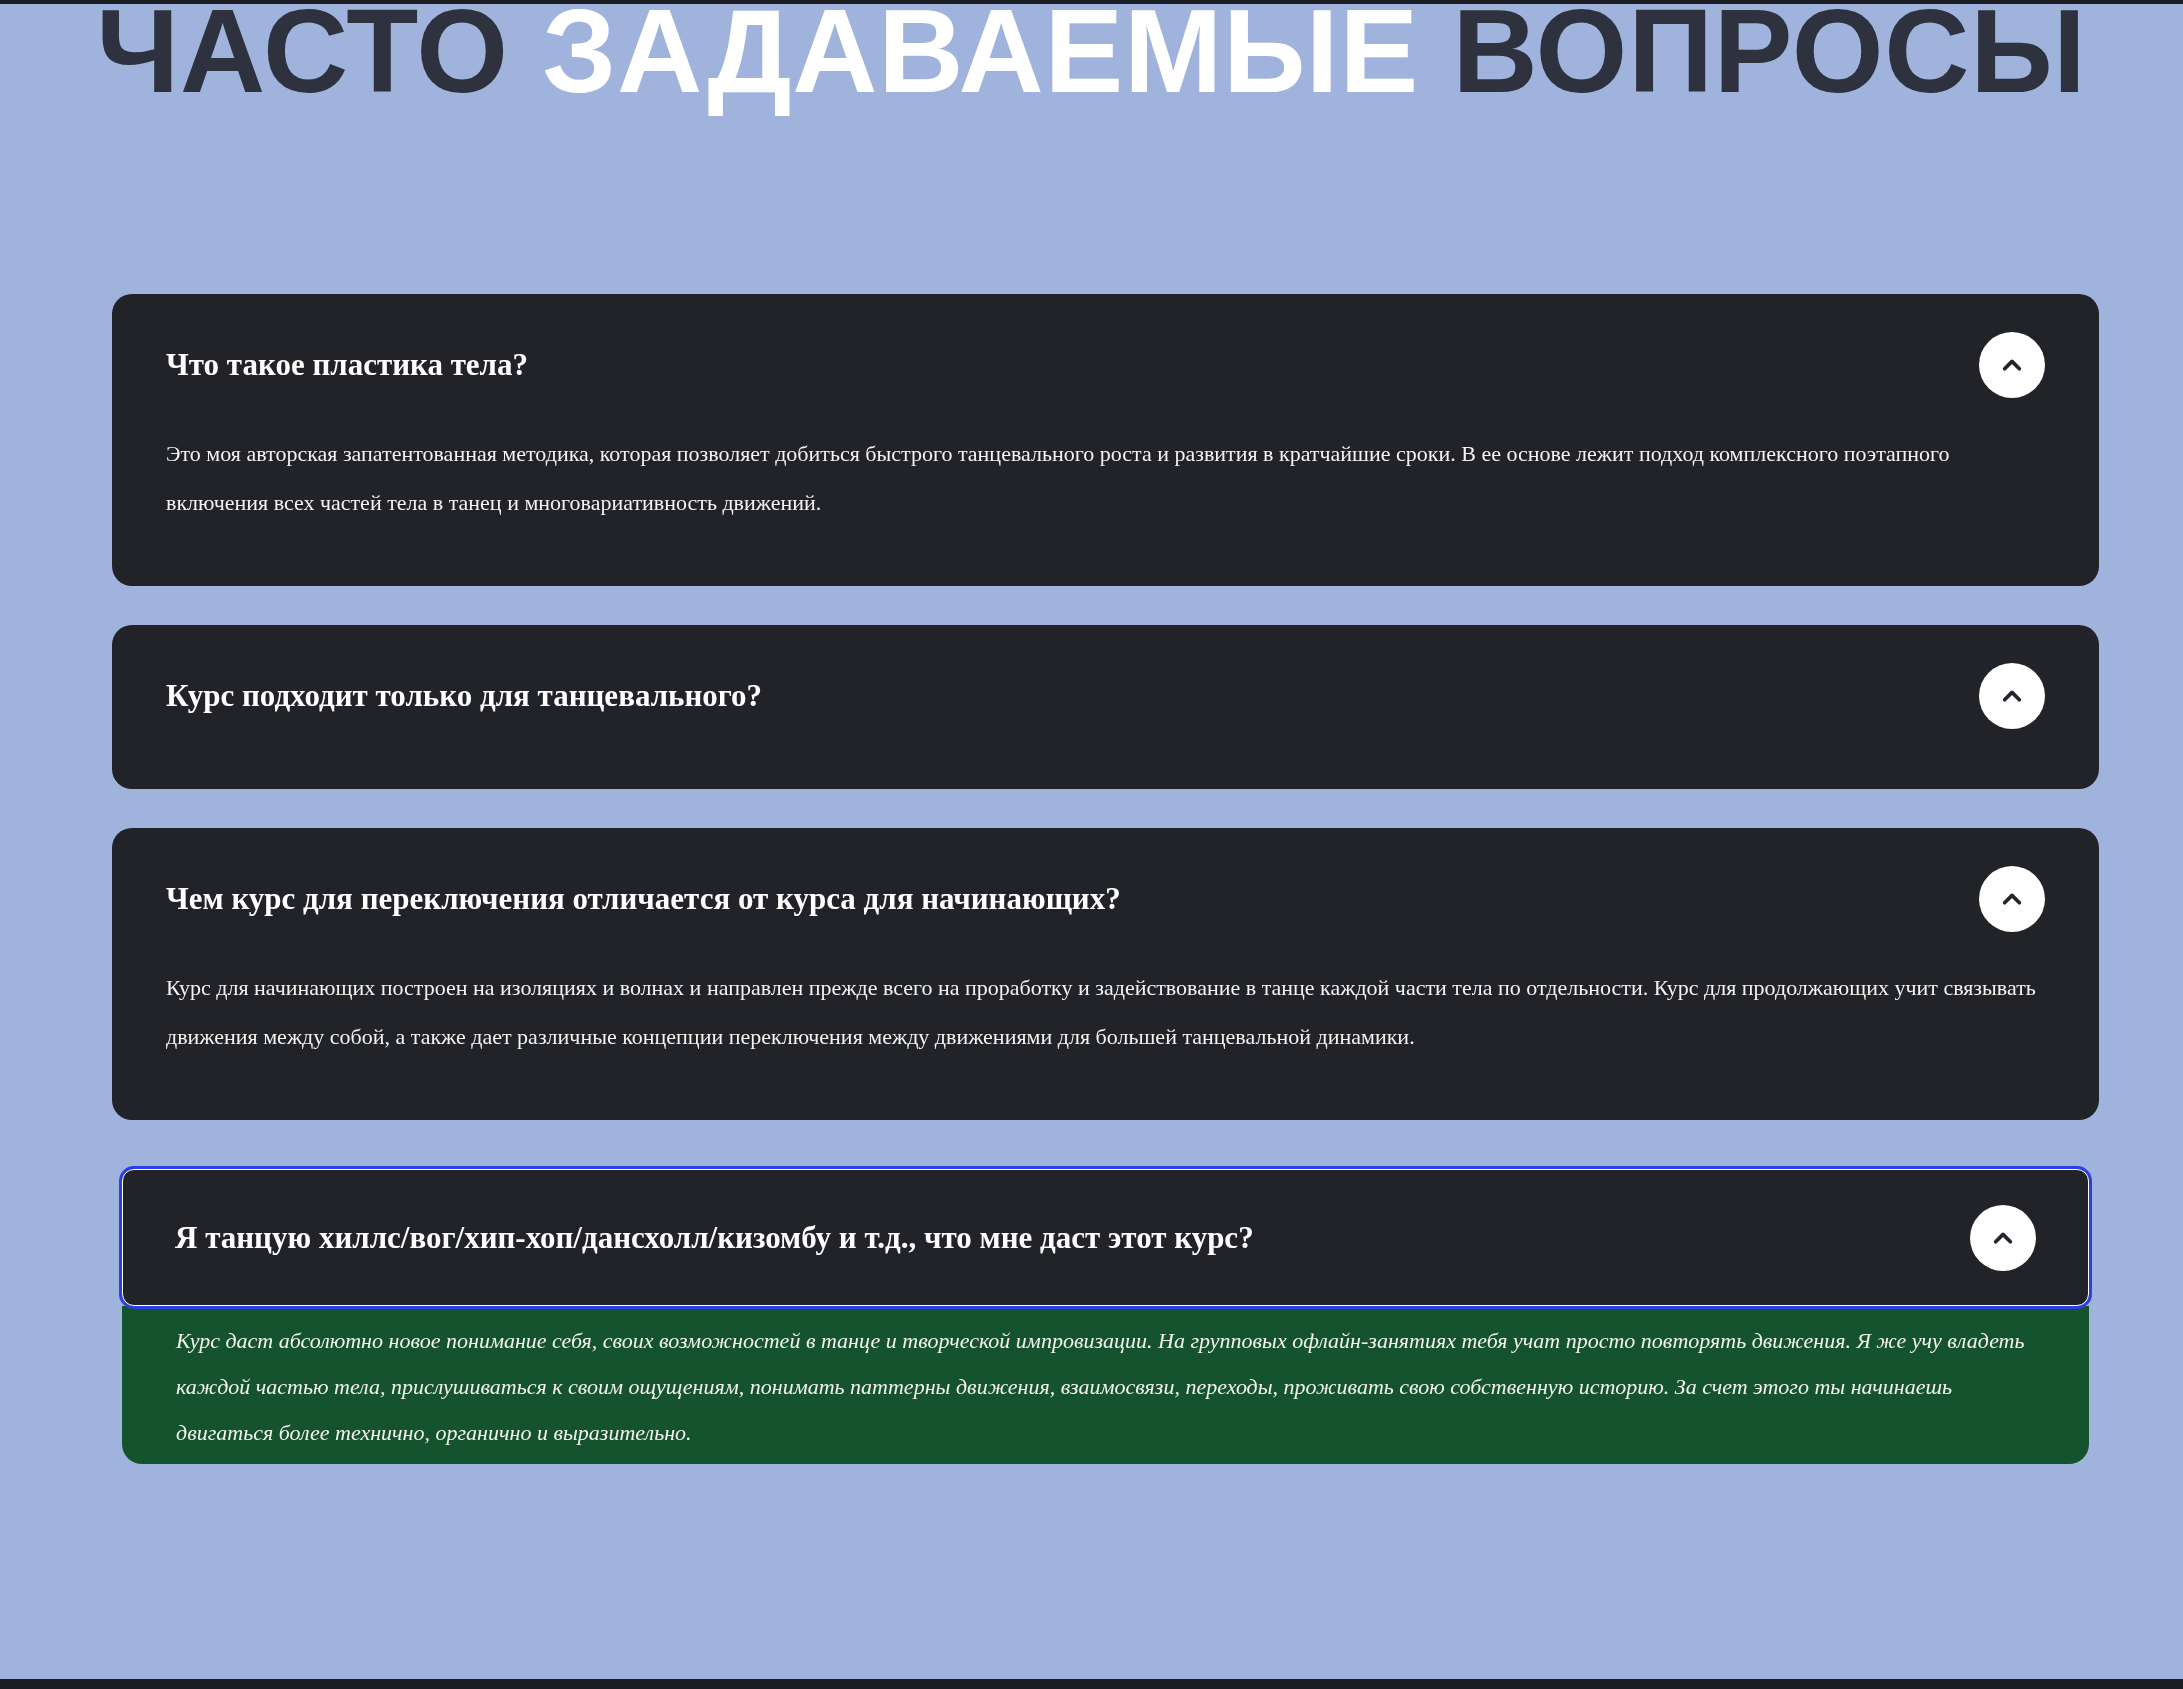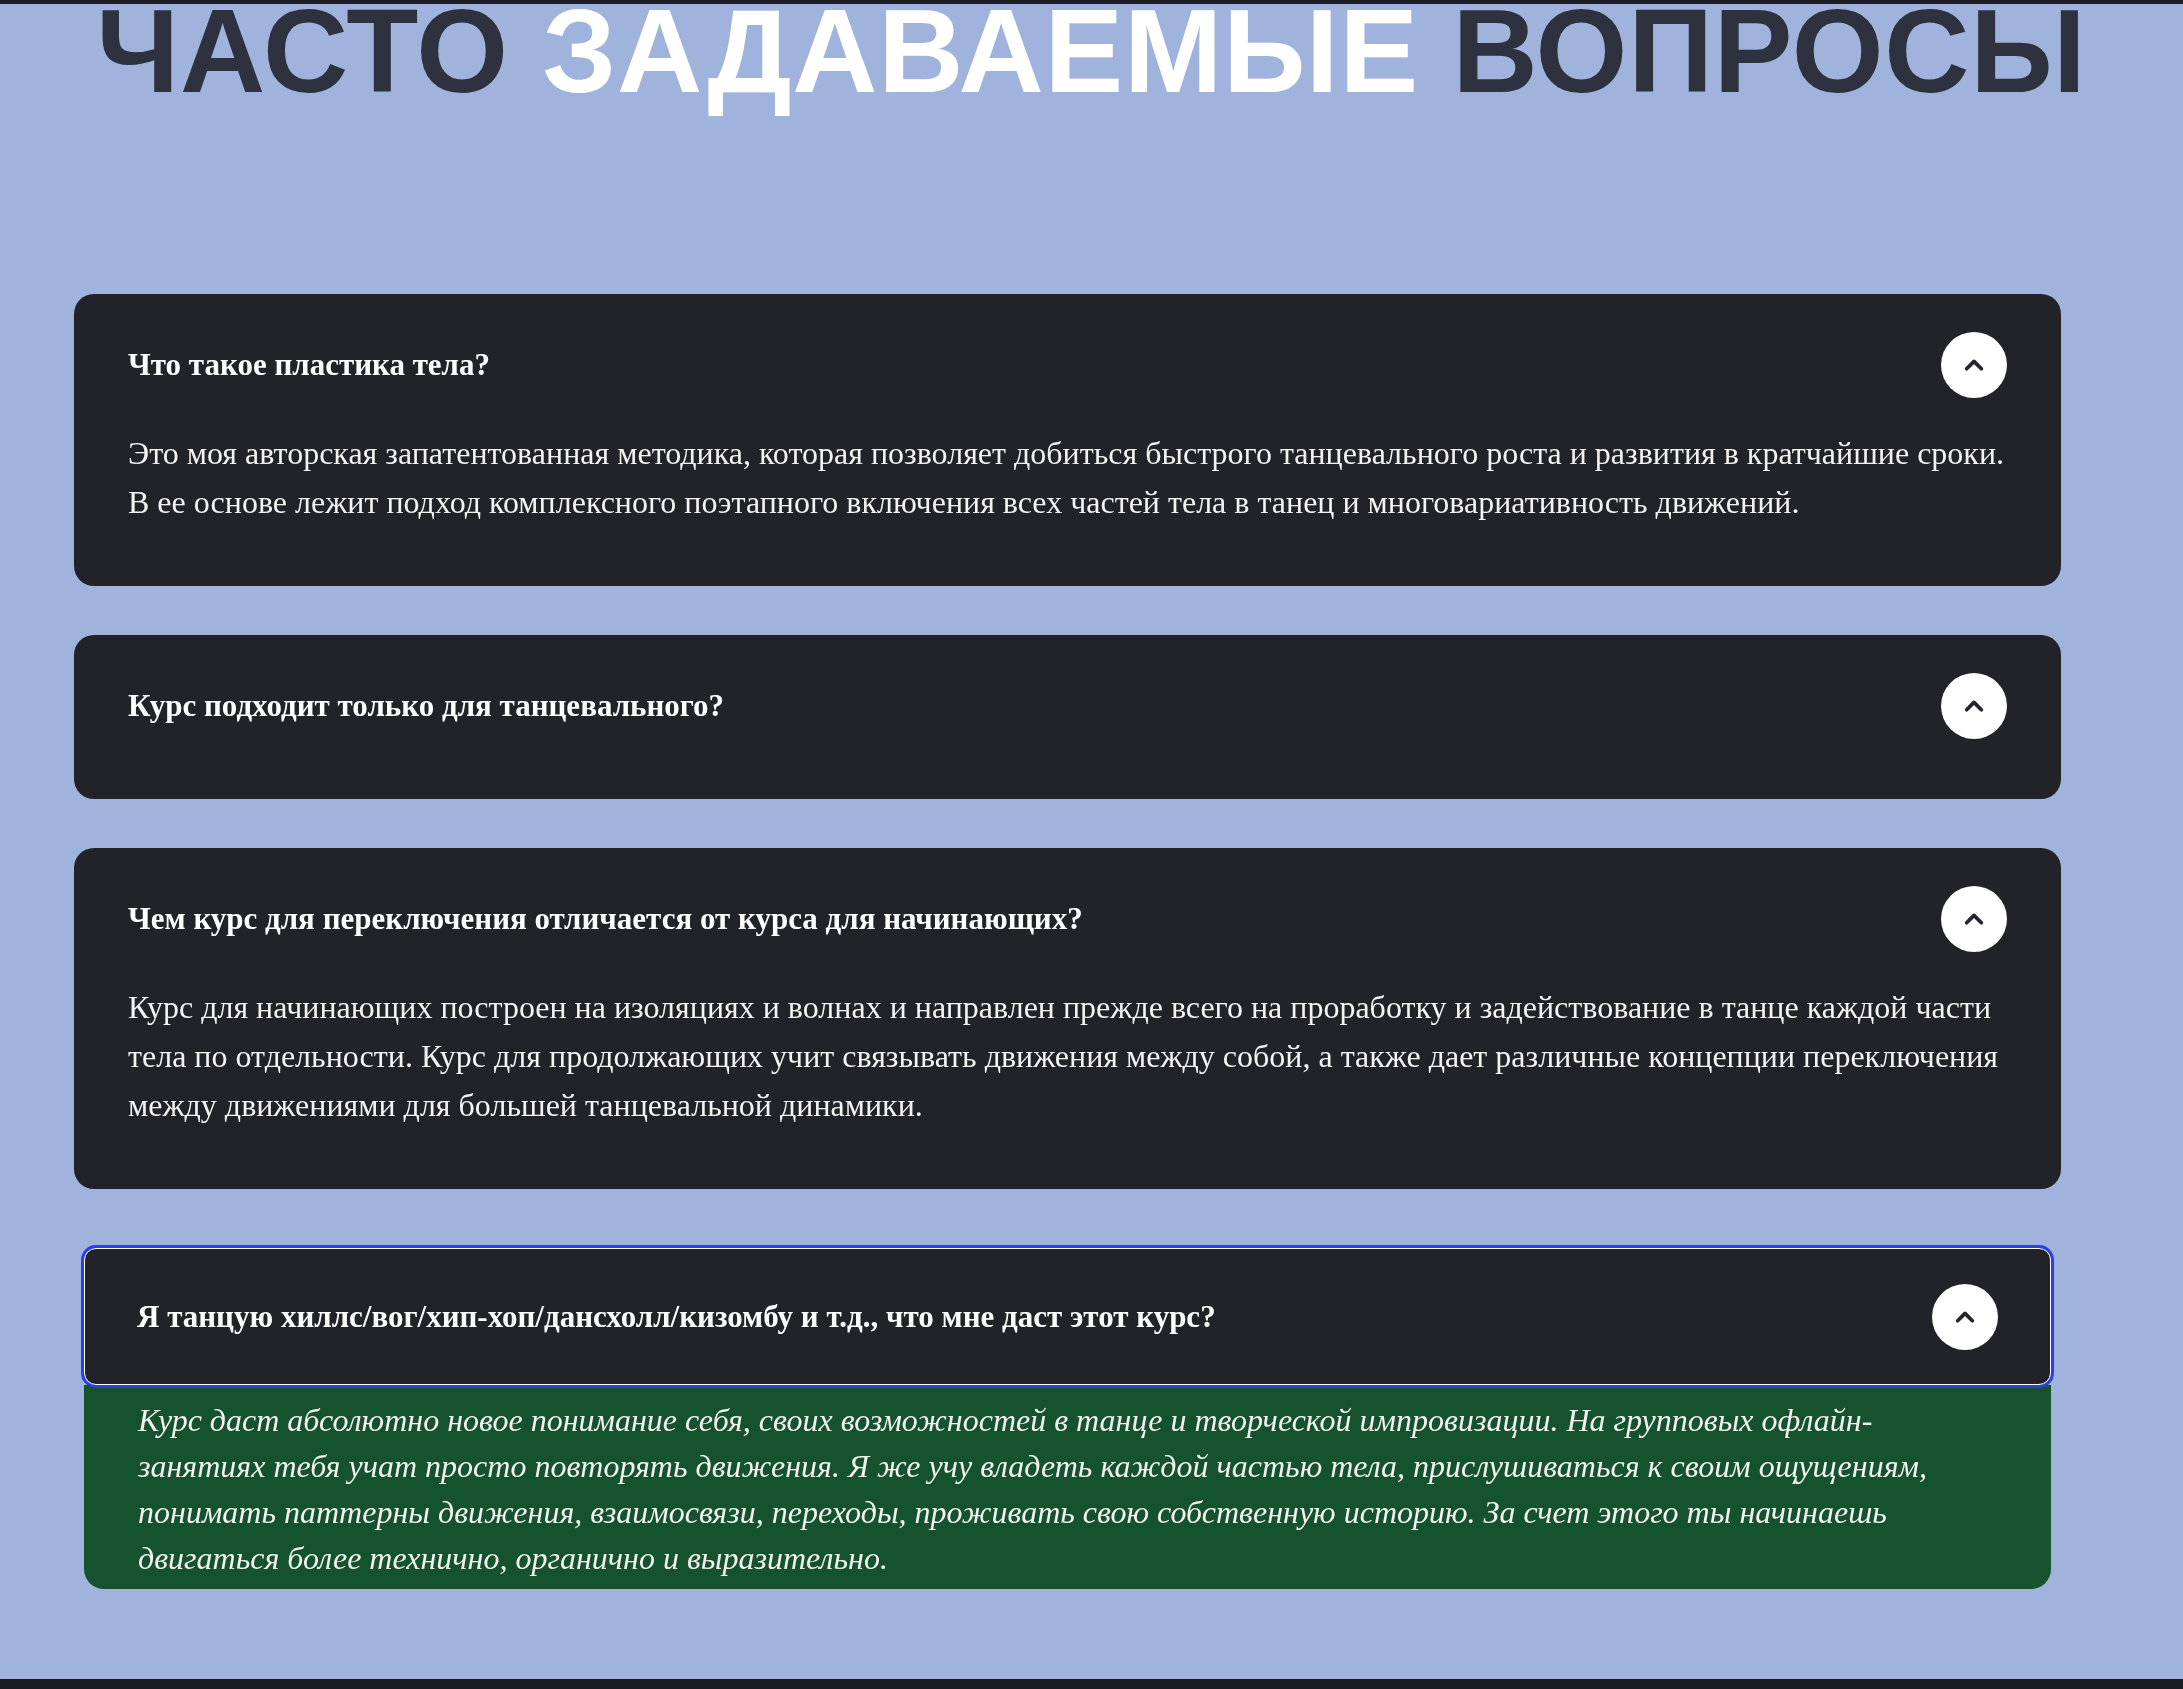--- a/index.html
+++ b/index.html
@@ -32,25 +32,25 @@
     font-size: 118px;
     line-height: 1;
     letter-spacing: 0.8px;
     color: #2d323e;
     white-space: nowrap;
   }
   h1.page-title .t-dark  { color: #2d323e; }
   h1.page-title .t-light { color: #ffffff; }
 
   .faq {
-    margin: 184px 0 0 74px;
+    margin: 184px 0 0 112px;
     width: 1987px;
     display: flex;
     flex-direction: column;
-    gap: 49px;
+    gap: 39px;
   }
   .card {
     background: #212329;
     border-radius: 20px;
     padding: 37px 54px 59px 54px;
     box-sizing: border-box;
   }
   .card-header {
     display: flex;
     align-items: center;
@@ -75,21 +75,21 @@
     display: flex;
     align-items: center;
     justify-content: center;
     cursor: pointer;
     padding: 0;
     margin-left: 34px;
   }
   .chevron-btn svg { display: block; }
   .answer {
     margin: 30px 0 0 0;
-    font-size: 32px;
+    font-size: 22px;
     line-height: 49px;
     color: #f4f3f0;
   }
   
   .card-focused {
     background: transparent;
     padding: 10px;
     border-radius: 20px;
   }
   .card-focused .focus-header {

